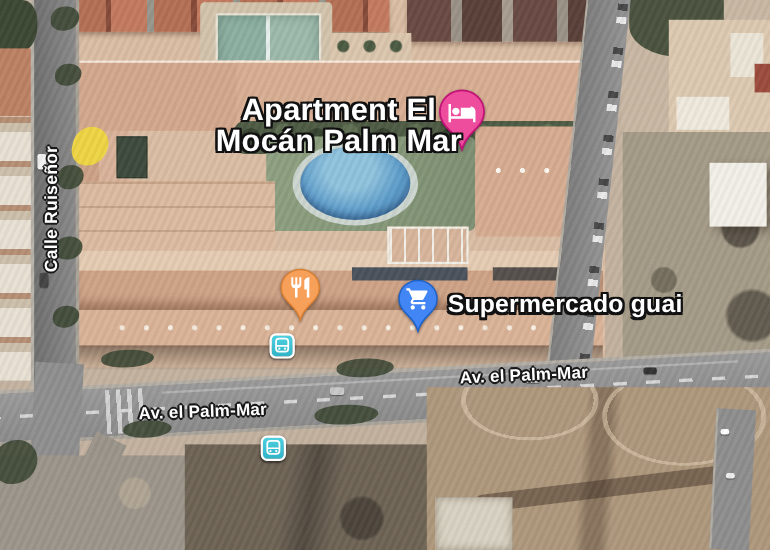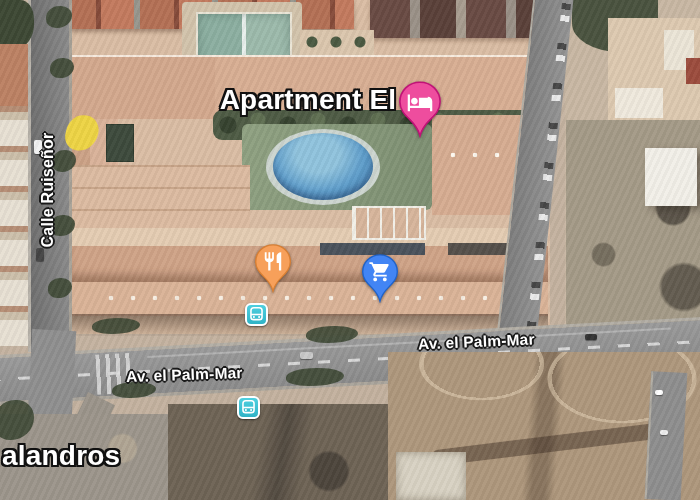--- a/index.html
+++ b/index.html
@@ -151,24 +151,25 @@
     <svg viewBox="0 0 24 24">
       <rect x="5" y="3.5" width="14" height="15" rx="3.5" fill="none" stroke="#fff" stroke-width="2"></rect>
       <line x1="5" y1="12" x2="19" y2="12" stroke="#fff" stroke-width="2"></line>
       <circle cx="8.7" cy="15.2" r="1.3" fill="#fff"></circle>
         <circle cx="15.3" cy="15.2" r="1.3" fill="#fff"></circle>
     </svg>
   </div>
 
   <div class="maplabel" style="left:188px;top:86px;width:240px;text-align:center;font-size:28px;line-height:28px;white-space:normal;">
     <div>Apartment El</div>
+    <div>Mocán Palm Mar</div>
   </div>
 
 
+  <div class="maplabel" style="left:407px;top:264px;font-size:22.5px;">Supermercado guai</div>
 
   <div class="maplabel maplabel-sm" style="left:418px;top:333px;font-size:15.5px;transform:rotate(-2.5deg);">Av. el Palm-Mar</div>
 
   <div class="maplabel maplabel-sm" style="left:126px;top:366px;font-size:15.5px;transform:rotate(-2deg);">Av. el Palm-Mar</div>
 
   <div class="maplabel maplabel-sm" style="left:48px;top:190px;font-size:16px;transform:translate(-50%,-50%) rotate(-90deg);">Calle Ruiseñor</div>
 
-  <div class="maplabel" style="left:2px;top:440px;font-size:28px;">alandros</div>
 </div>
 
 </body></html>

